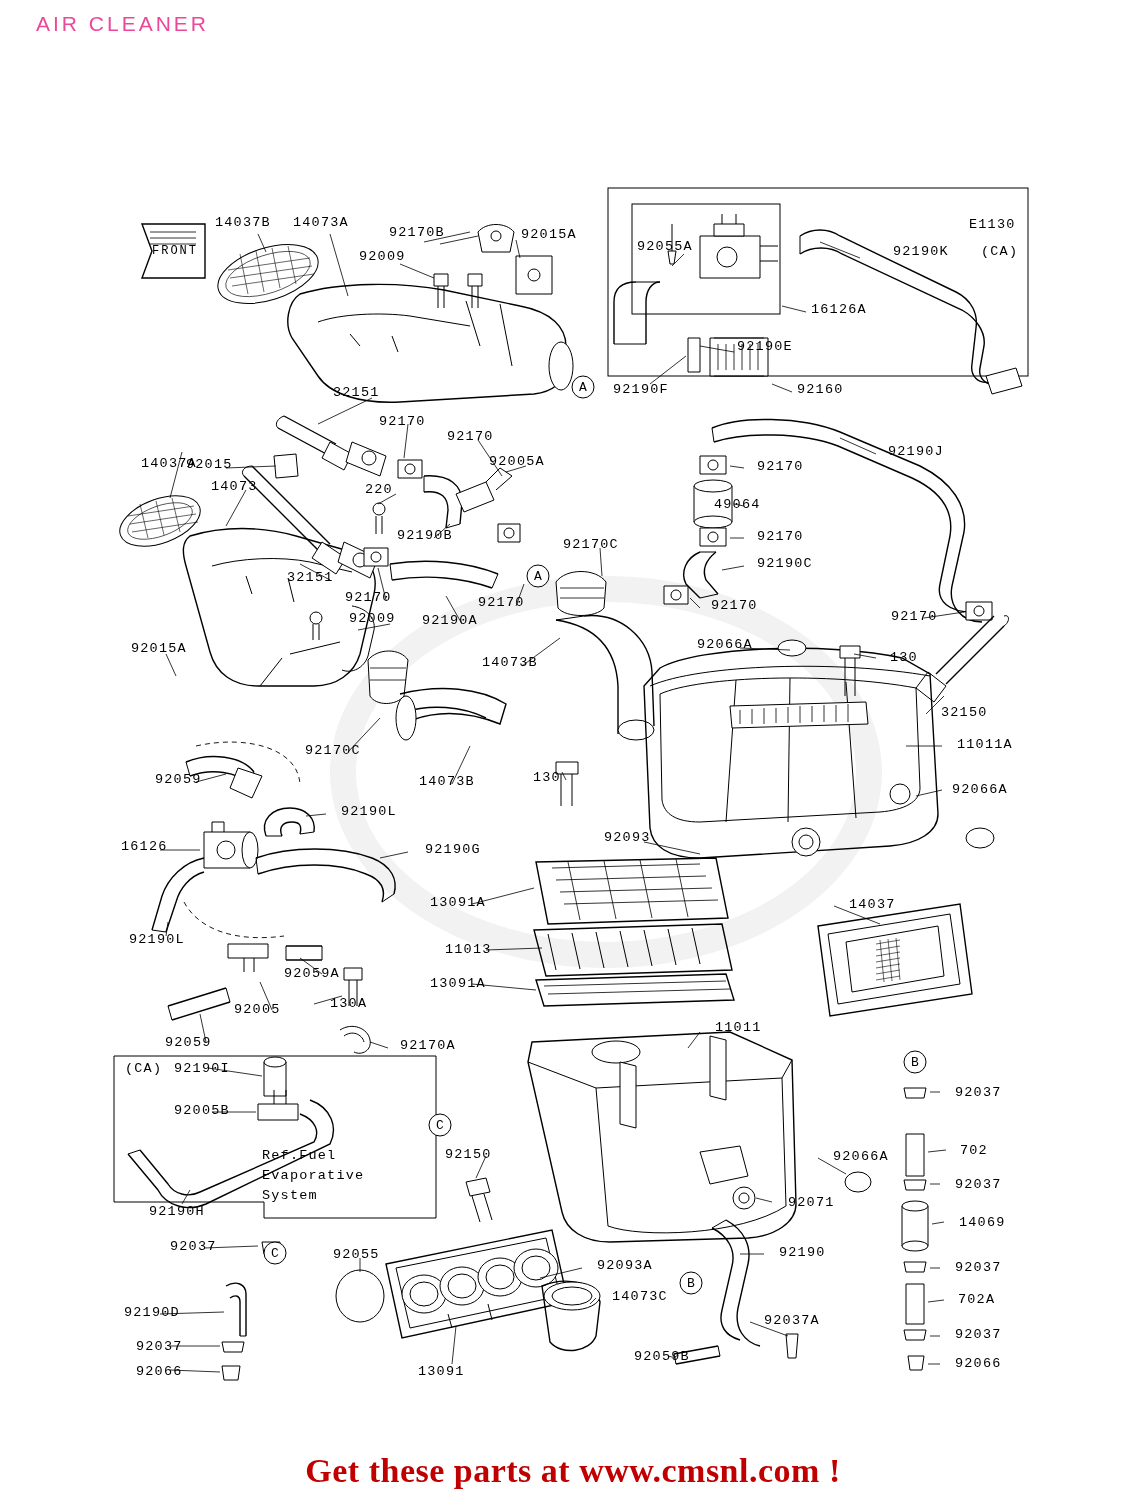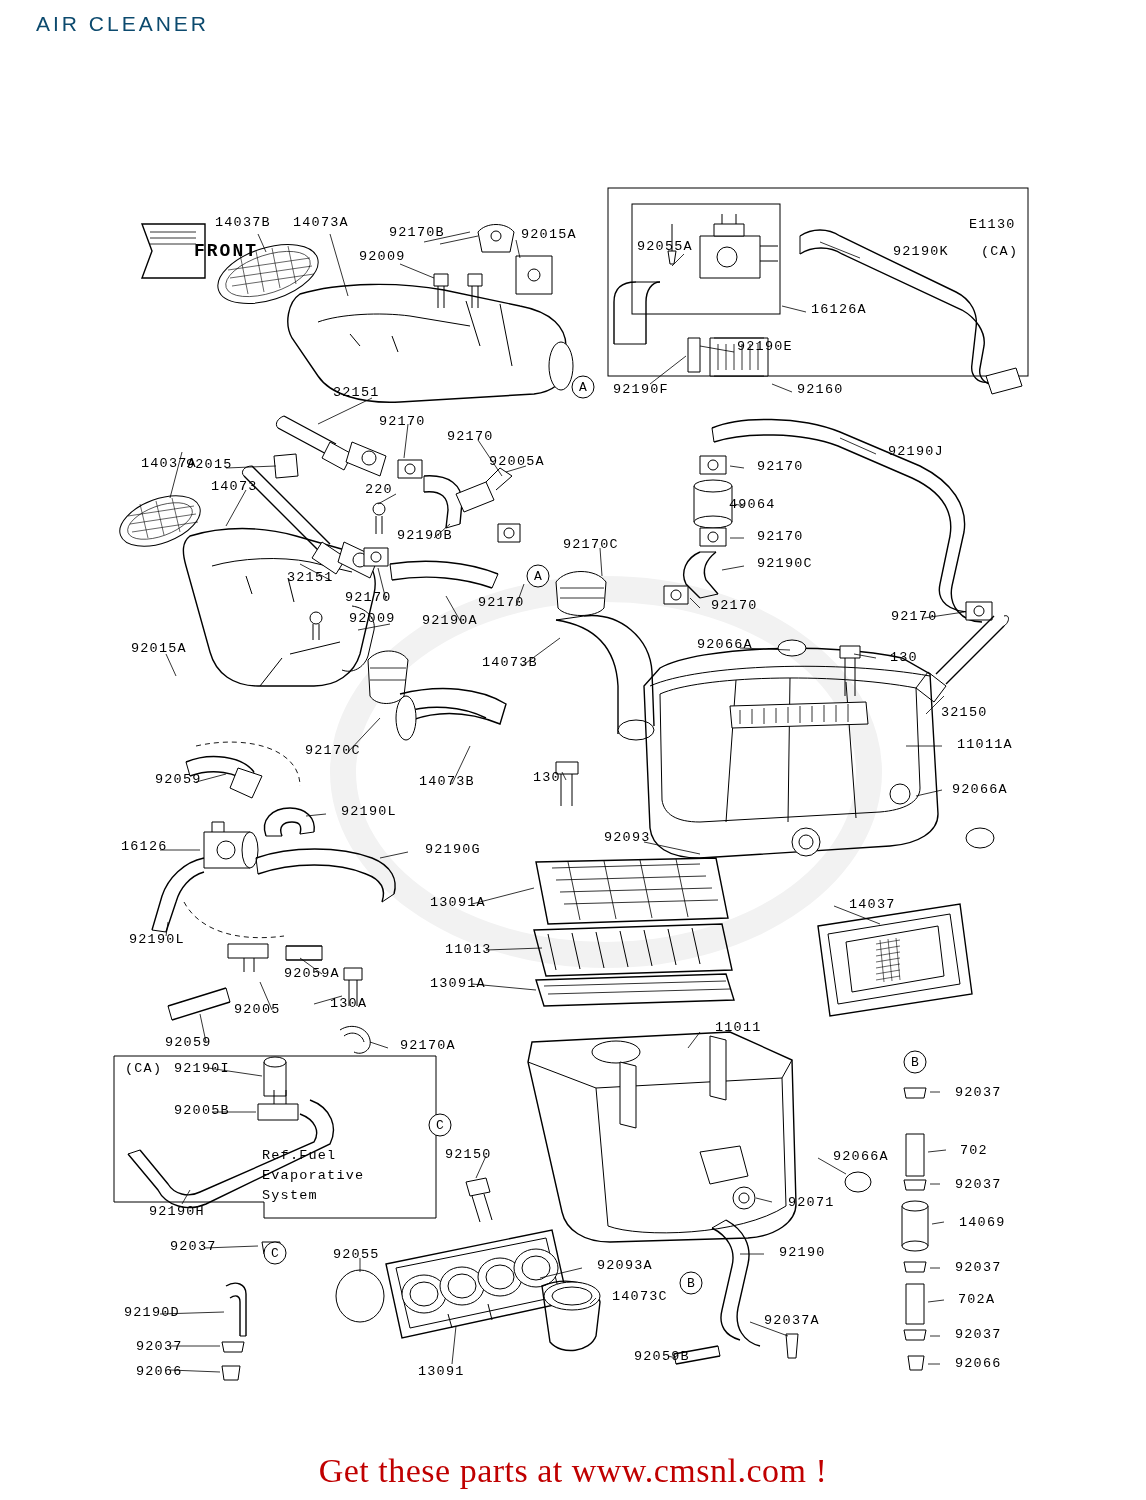--- a/index.html
+++ b/index.html
@@ -14,37 +14,37 @@
     font-family: "Liberation Sans", sans-serif;
     color: #000;
     overflow: hidden;
   }
   #page-title {
     position: absolute;
     left: 36px;
     top: 12px;
     font-size: 21px;
     letter-spacing: 3px;
-    color: #0c4a6e;
+    color: #ec4899;
   }
   #diagram {
     position: absolute;
     left: 0;
     top: 46px;
     width: 1146px;
     height: 1390px;
   }
   #footer {
     position: absolute;
     left: 0;
     top: 1452px;
     width: 1146px;
     text-align: center;
     font-family: "Liberation Serif", serif;
-    font-weight: normal;
+    font-weight: bold;
     font-size: 34px;
     color: #c00000;
     letter-spacing: 0.5px;
   }
   .lbl {
     position: absolute;
     font-family: "Liberation Mono", monospace;
     font-size: 13.5px;
     letter-spacing: 1.2px;
     color: #000;
@@ -487,21 +487,21 @@
     <g>
         <circle class="cir" cx="440" cy="1079" r="11"></circle>
         <text class="ctxt" x="440" y="1079">C</text>
       </g>
     <g>
         <circle class="cir" cx="275" cy="1207" r="11"></circle>
         <text class="ctxt" x="275" y="1207">C</text>
       </g>
   </svg>
 
-  <div class="lbl" style="left:152px;top:198px;font-size:18px;letter-spacing:2px;font-weight:bold;padding-left:42px;">FRONT</div>
+  <div class="lbl" style="left:152px;top:198px;font-size:12px;letter-spacing:2px;font-weight:normal;">FRONT</div>
 
   <div class="lbl" style="left:262px;top:1102px;">Ref.Fuel</div>
   <div class="lbl" style="left:262px;top:1122px;">Evaporative</div>
   <div class="lbl" style="left:262px;top:1142px;">System</div>
 
   <div id="labels">
       <div class="lbl" style="left: 215px; top: 169px;">14037B</div>
       <div class="lbl" style="left: 293px; top: 169px;">14073A</div>
       <div class="lbl" style="left: 389px; top: 179px;">92170B</div>
       <div class="lbl" style="left: 521px; top: 181px;">92015A</div>
@@ -517,21 +517,21 @@
       <div class="lbl" style="left: 333px; top: 339px;">32151</div>
       <div class="lbl" style="left: 379px; top: 368px;">92170</div>
       <div class="lbl" style="left: 447px; top: 383px;">92170</div>
       <div class="lbl" style="left: 141px; top: 395px; margin-top: 15px;">14037A</div>
       <div class="lbl" style="left: 186px; top: 411px;">92015</div>
       <div class="lbl" style="left: 489px; top: 408px;">92005A</div>
       <div class="lbl" style="left: 757px; top: 413px;">92170</div>
       <div class="lbl" style="left: 888px; top: 398px;">92190J</div>
       <div class="lbl" style="left: 211px; top: 433px;">14073</div>
       <div class="lbl" style="left: 365px; top: 436px;">220</div>
-      <div class="lbl" style="left: 729px; top: 451px;">49064</div>
+      <div class="lbl" style="left: 714px; top: 451px;">49064</div>
       <div class="lbl" style="left: 397px; top: 482px;">92190B</div>
       <div class="lbl" style="left: 757px; top: 483px;">92170</div>
       <div class="lbl" style="left: 287px; top: 524px;">32151</div>
       <div class="lbl" style="left: 563px; top: 491px;">92170C</div>
       <div class="lbl" style="left: 757px; top: 510px;">92190C</div>
       <div class="lbl" style="left: 345px; top: 544px;">92170</div>
       <div class="lbl" style="left: 478px; top: 549px;">92170</div>
       <div class="lbl" style="left: 422px; top: 567px;">92190A</div>
       <div class="lbl" style="left: 349px; top: 565px;">92009</div>
       <div class="lbl" style="left: 711px; top: 552px;">92170</div>

